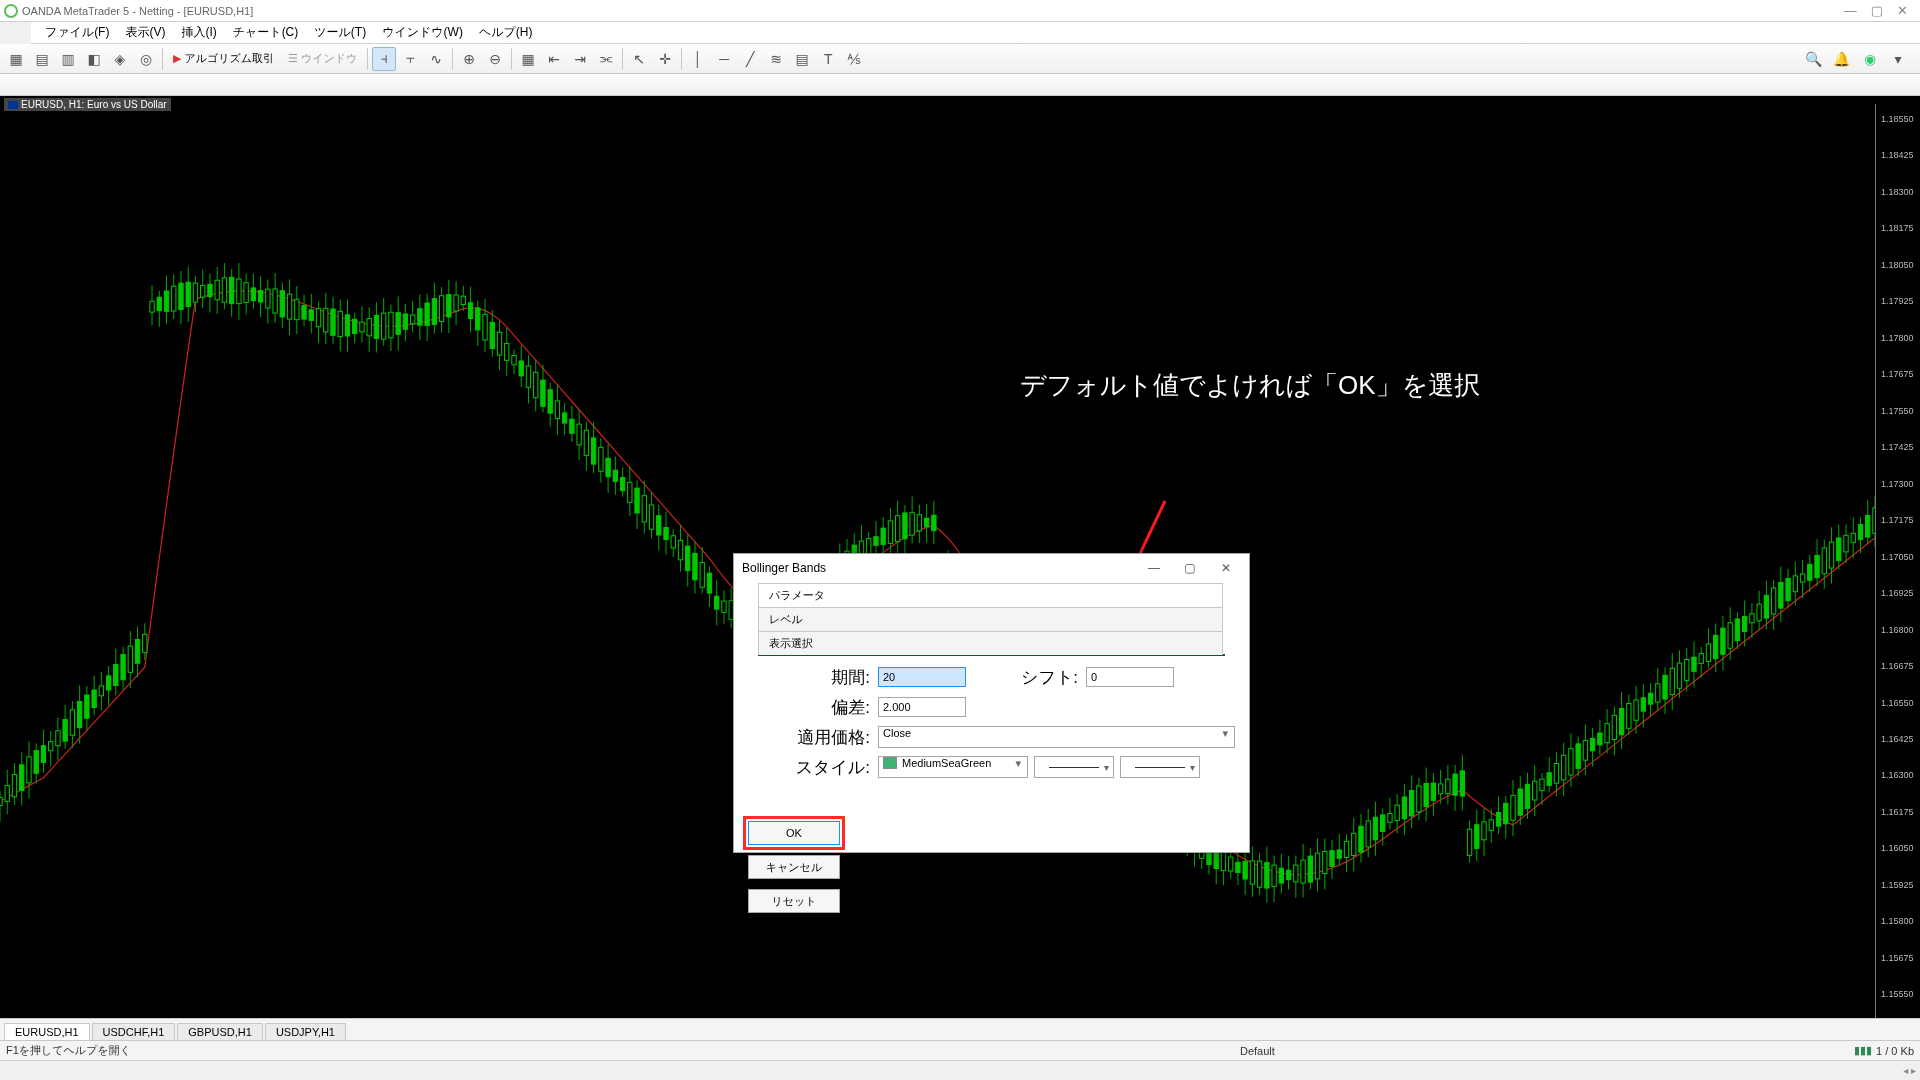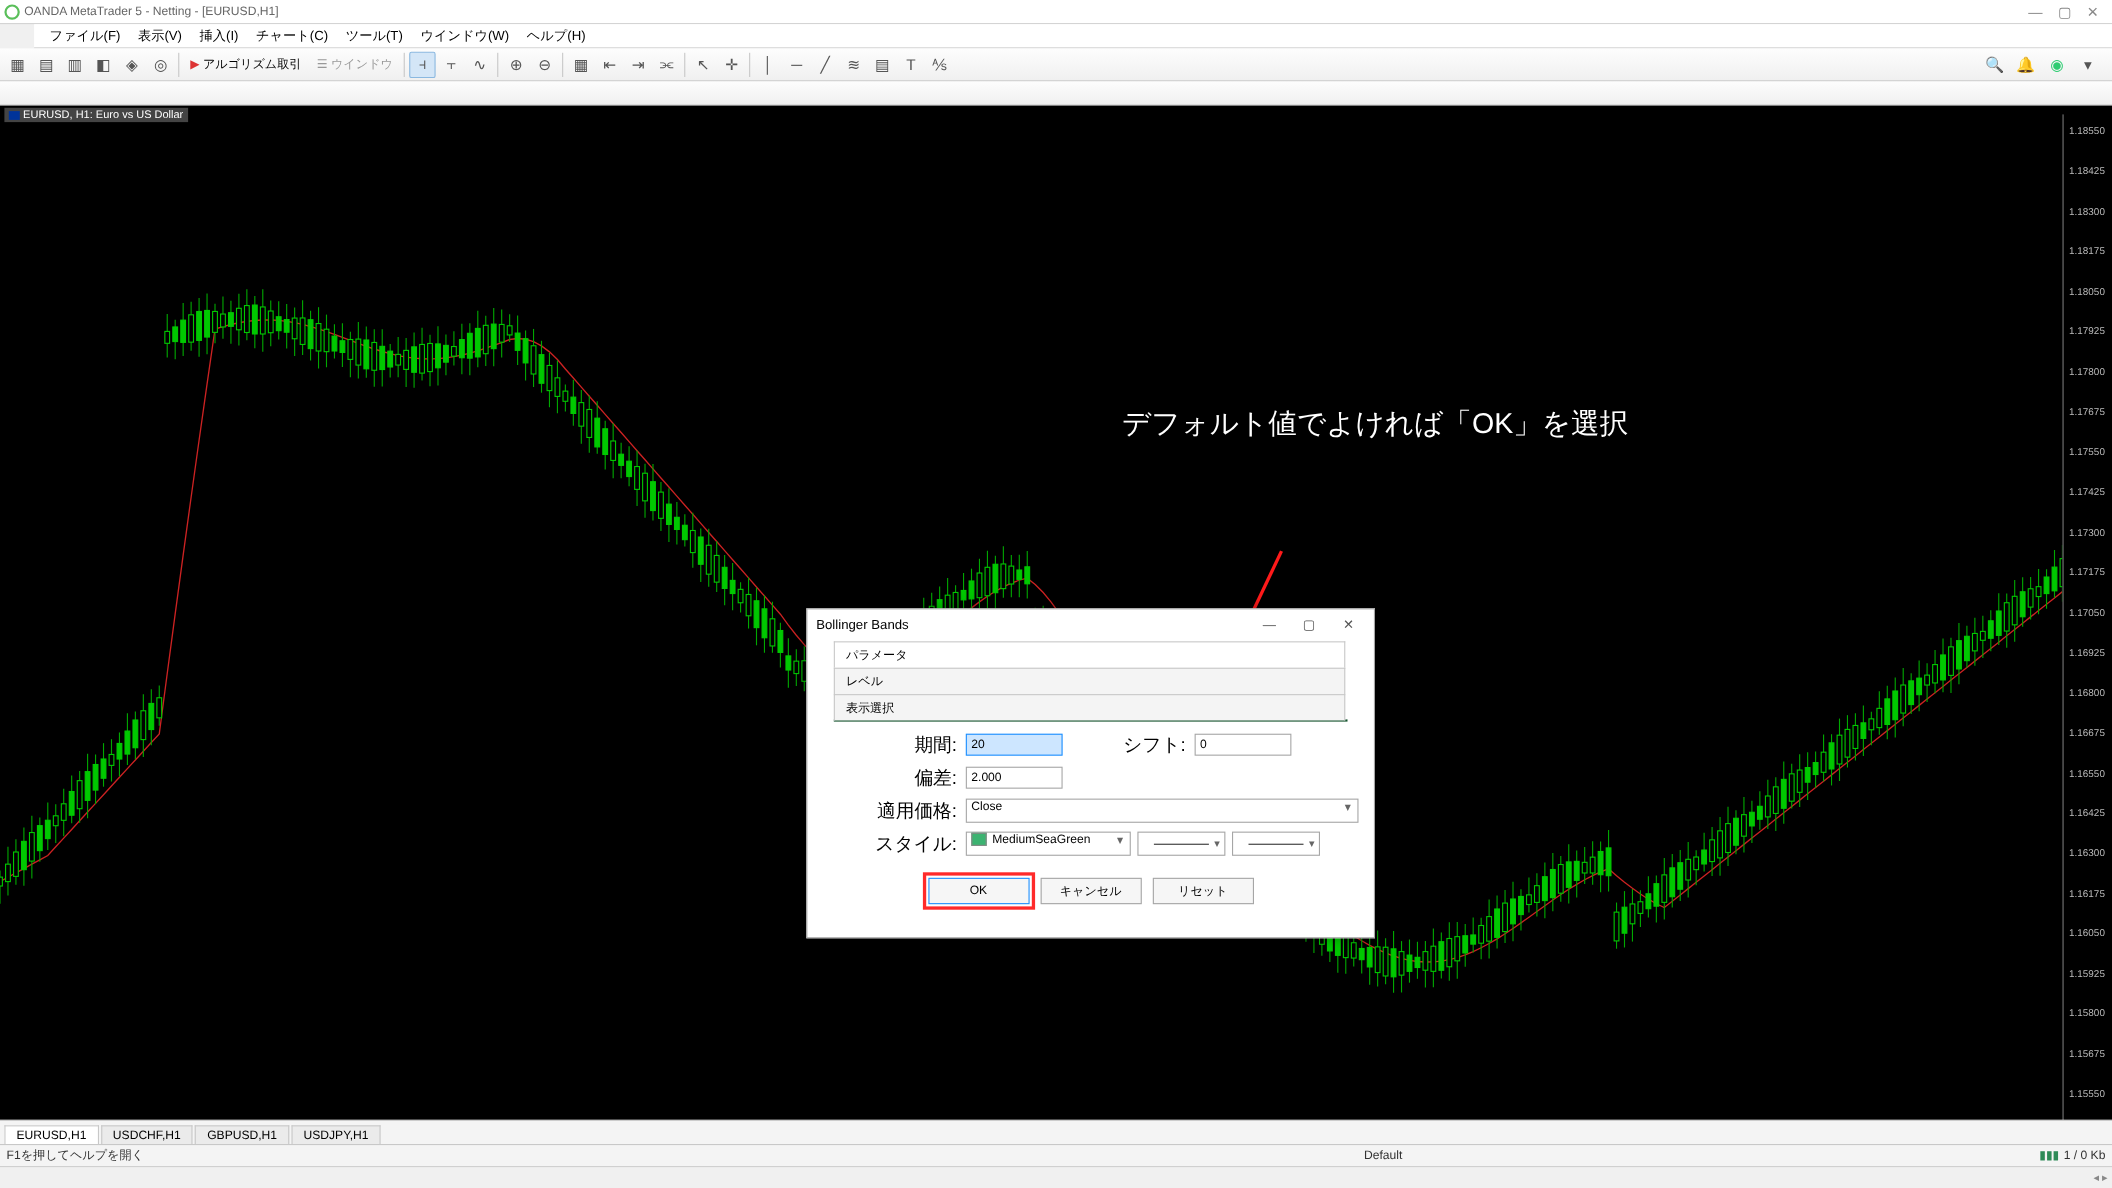--- a/index.html
+++ b/index.html
@@ -63,21 +63,21 @@
 .dlg-row { display: flex; align-items: center; margin-bottom: 8px; height: 22px; }
 .dlg-label { width: 130px; text-align: right; padding-right: 8px; font-size: 17px; }
 .dlg-input { width: 88px; height: 20px; border: 1px solid #a6a6a6; padding: 0 4px; font-size: 11px; }
 .dlg-input.sel { border-color: #1e90ff; background: #cde6ff; }
 .dlg-select { flex: 1; height: 22px; border: 1px solid #a6a6a6; font-size: 11px; padding: 0 4px; background: #fff; display: flex; align-items: flex-start; position: relative; }
 .dlg-select::after { content: "▾"; position: absolute; right: 6px; color: #666; }
 .color-swatch { width: 14px; height: 12px; background: #3cb371; margin-right: 5px; border: 1px solid #888; }
 .dlg-linestyle { width: 80px; height: 22px; border: 1px solid #a6a6a6; display: flex; align-items: center; justify-content: center; position: relative; margin-left: 6px; }
 .dlg-linestyle::before { content: ""; width: 50px; border-top: 1px solid #333; }
 .dlg-linestyle::after { content: "▾"; position: absolute; right: 4px; font-size: 10px; color: #666; }
-.dlg-buttons { display: flex; justify-content: center; gap: 10px; margin-top: 20px; }
+.dlg-buttons { display: flex; justify-content: center; gap: 10px; margin-top: 43px; flex-direction: column; }
 .dlg-btn { width: 92px; height: 24px; border: 1px solid #a6a6a6; background: #f6f6f6; font-size: 11px; cursor: pointer; }
 .dlg-btn.ok { border: 1px solid #1e90ff; outline: 3px solid #ff2a2a; outline-offset: 2px; }
 
 
 .annotation { position: absolute; left: 1020px; top: 270px; color: #fff; font-size: 26px; line-height: 1.5; font-family: "Yu Gothic", sans-serif; font-weight: 400; }
 .arrow { position: absolute; left: 1005px; top: 400px; }
 
 .bottom-scroll { position: absolute; bottom: 0; left: 0; right: 0; height: 20px; background: #f0f0f0; border-top: 1px solid #d0d0d0; display: flex; align-items: center; justify-content: flex-end; padding-right: 4px; font-size: 10px; color: #888; }
 </style>
 </head>

